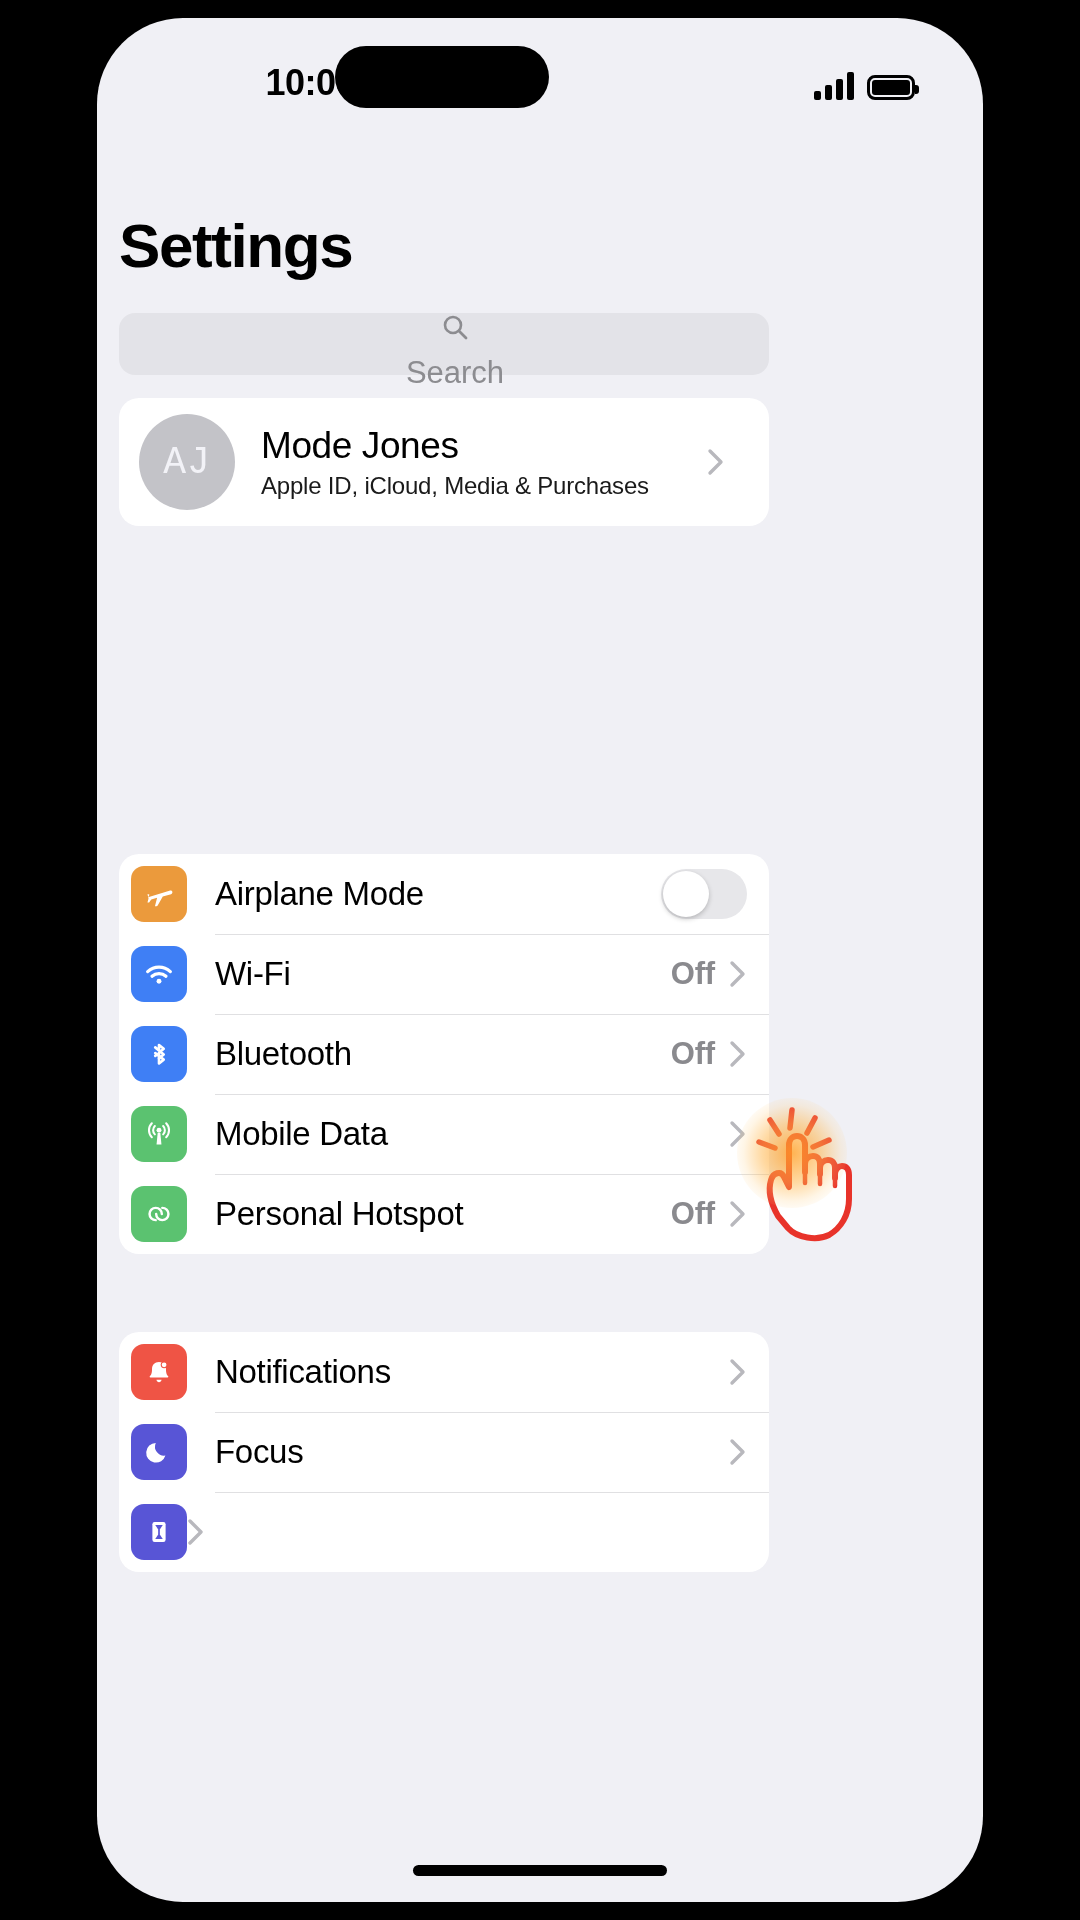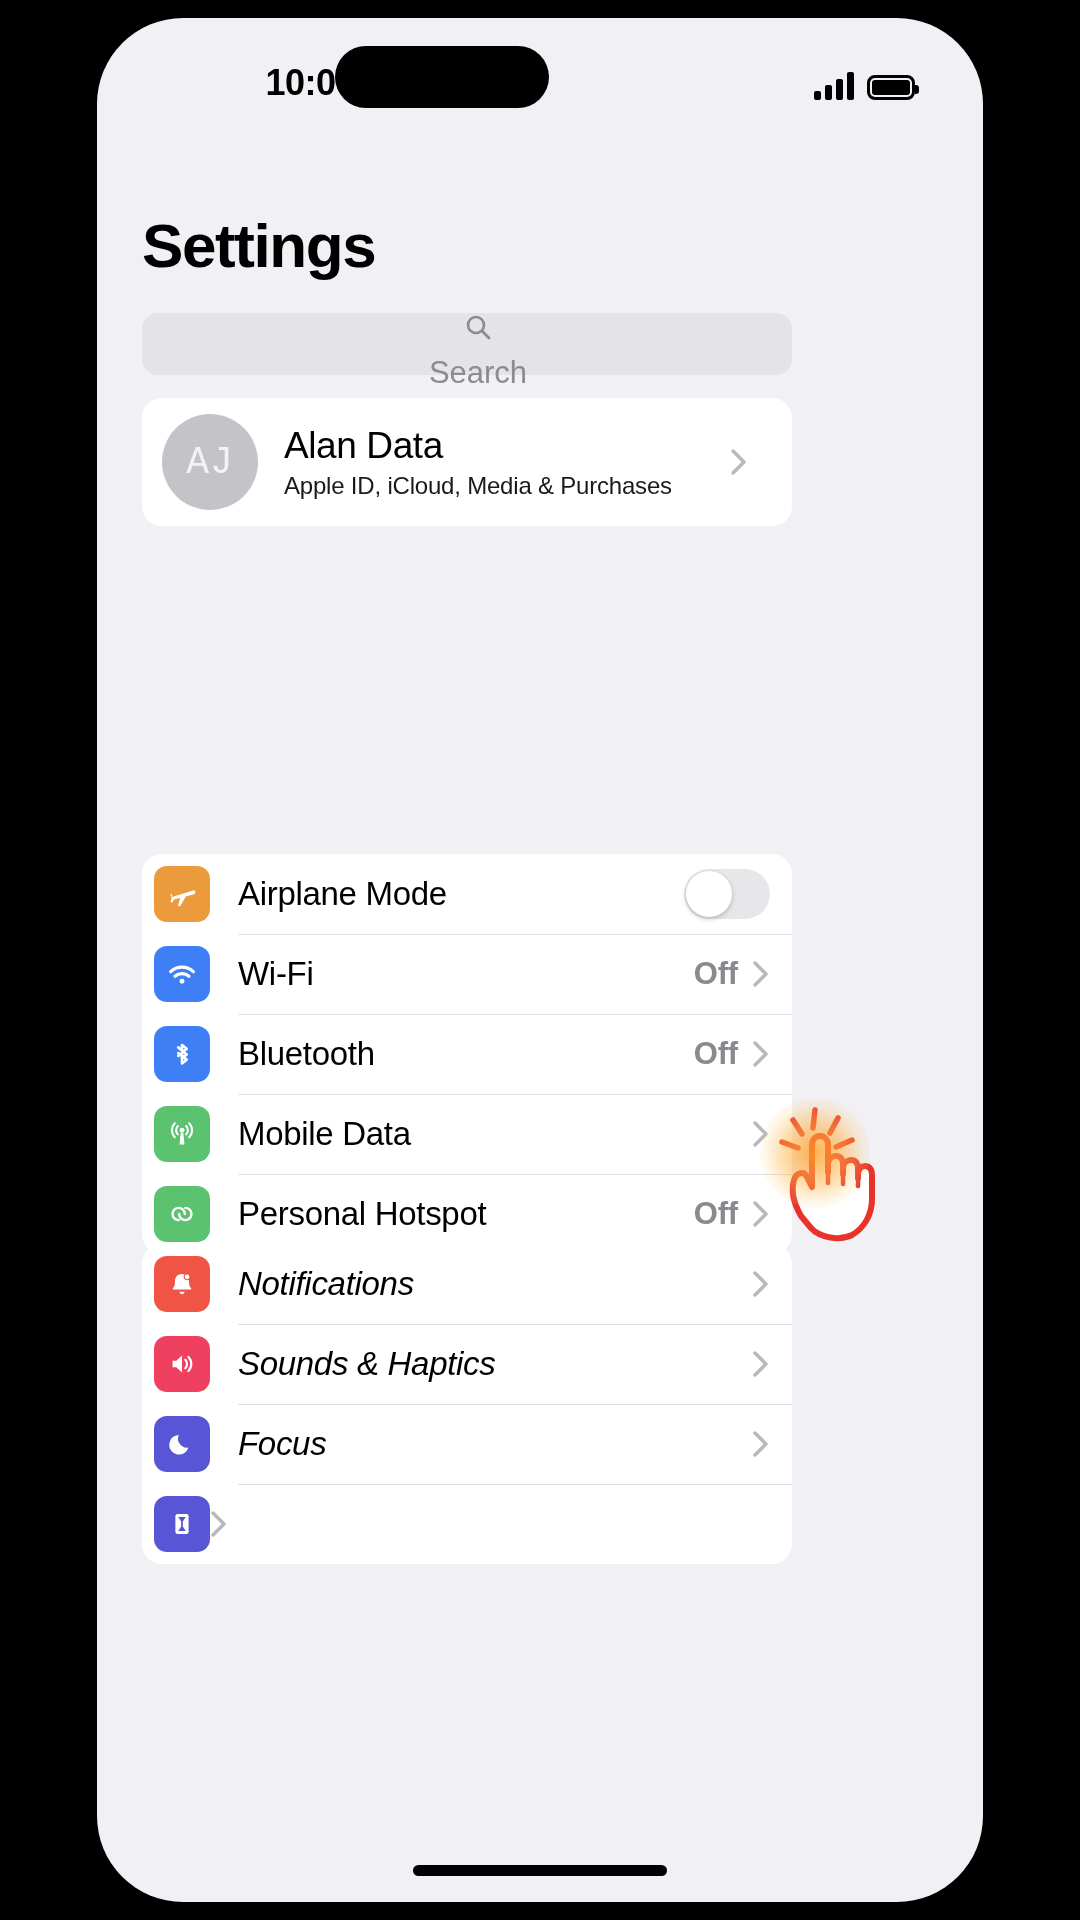--- a/index.html
+++ b/index.html
@@ -95,21 +95,20 @@
     border-radius: 3px;
   }
 
   
   #content {
     position: absolute;
     left: 0;
     top: 118px;
     width: 760px;
     bottom: 0;
-    margin-left: 23px;
   }
 
   #page-title {
     position: absolute;
     left: 22px;
     top: 74px;
     font-size: 62px;
     font-weight: bold;
     color: #000;
     letter-spacing: -1.4px;
@@ -238,21 +237,21 @@
   .toggle .knob {
     position: absolute;
     left: 2px; top: 2px;
     width: 46px; height: 46px;
     border-radius: 50%;
     background: #fff;
     box-shadow: 0 2px 5px rgba(0,0,0,0.22);
   }
 
   #connectivity-card { top: 718px; }
-  #system-card { top: 1108px; font-style: italic; }
+  #system-card { top: 1196px; }
 
   
   #home-indicator {
     position: absolute;
     left: 50%;
     transform: translateX(-50%);
     bottom: 26px;
     width: 254px;
     height: 11px;
     border-radius: 6px;
@@ -313,21 +312,21 @@
             <line x1="18" y1="18" x2="25" y2="25" stroke="#8c8c90" stroke-width="2.8" stroke-linecap="round"></line>
           </svg>
         </span>
         <span id="search-placeholder">Search</span>
       </div>
 
       <div class="card" id="apple-id-card">
         <div id="apple-id-row">
           <div id="avatar">AJ</div>
           <div id="apple-id-text">
-            <div id="apple-id-name">Alan Data</div>
+            <div id="apple-id-name">Mode Jones</div>
             <div id="apple-id-sub">Apple ID, iCloud, Media &amp; Purchases</div>
           </div>
           <span class="chevron">
             <svg viewBox="0 0 18 30" width="18" height="30">
               <polyline points="3,4 14,15 3,26" fill="none" stroke="#b8b8bd" stroke-width="3.4" stroke-linecap="round" stroke-linejoin="round"></polyline>
             </svg>
           </span>
         </div>
       </div>
 
@@ -426,35 +425,20 @@
             </svg>
           </span>
           <span class="row-label">Notifications</span>
           <span class="chevron">
             <svg viewBox="0 0 18 30" width="18" height="30">
               <polyline points="3,4 14,15 3,26" fill="none" stroke="#b8b8bd" stroke-width="3.4" stroke-linecap="round" stroke-linejoin="round"></polyline>
             </svg>
           </span>
         </div>
 
-        <div class="row">
-          <span class="row-icon" style="background:#ef4060">
-            <svg viewBox="0 0 36 36" width="34" height="34">
-              <path d="M8 14.5 h4 L18 9 v18 l-6-5.5 H8 Z" fill="#fff"></path>
-              <path d="M21.5 13.5 a6.5 6.5 0 0 1 0 9" fill="none" stroke="#fff" stroke-width="2.3" stroke-linecap="round"></path>
-              <path d="M24.8 10.6 a10.6 10.6 0 0 1 0 14.8" fill="none" stroke="#fff" stroke-width="2.3" stroke-linecap="round"></path>
-            </svg>
-          </span>
-          <span class="row-label">Sounds &amp; Haptics</span>
-          <span class="chevron">
-            <svg viewBox="0 0 18 30" width="18" height="30">
-              <polyline points="3,4 14,15 3,26" fill="none" stroke="#b8b8bd" stroke-width="3.4" stroke-linecap="round" stroke-linejoin="round"></polyline>
-            </svg>
-          </span>
-        </div>
 
         <div class="row">
           <span class="row-icon" style="background:#5855d6">
             <svg viewBox="0 0 36 36" width="34" height="34">
               <path d="M24.8 21.8 A9.6 9.6 0 0 1 14.6 8.4 A10.4 10.4 0 1 0 24.8 21.8 Z" fill="#fff"></path>
             </svg>
           </span>
           <span class="row-label">Focus</span>
           <span class="chevron">
             <svg viewBox="0 0 18 30" width="18" height="30">

